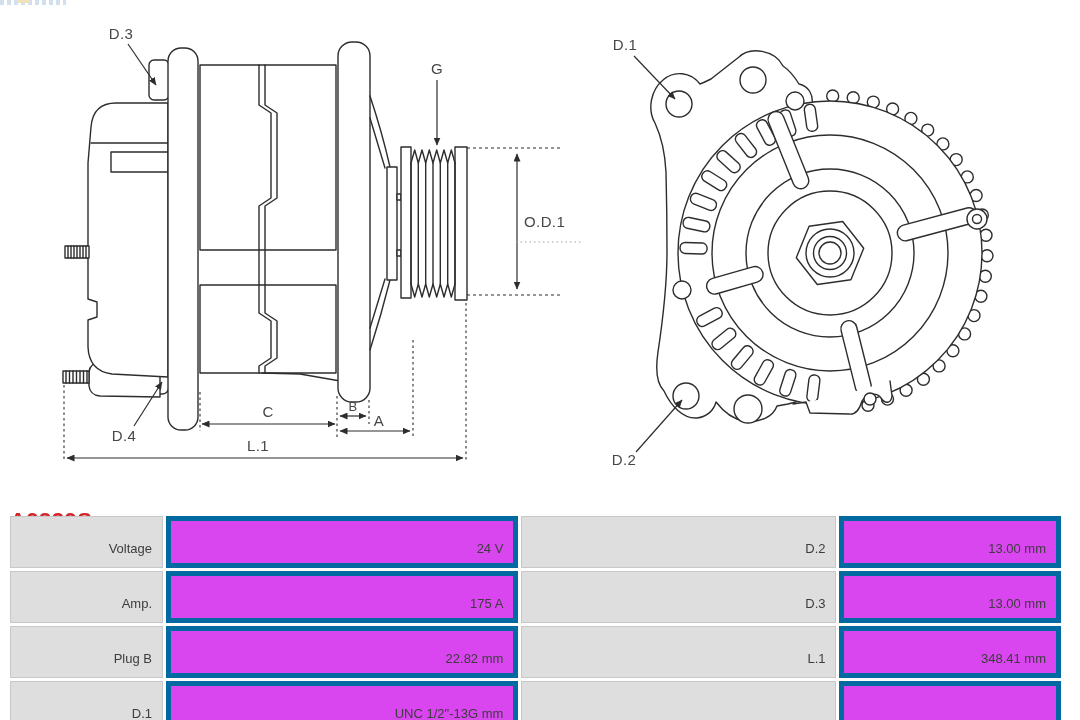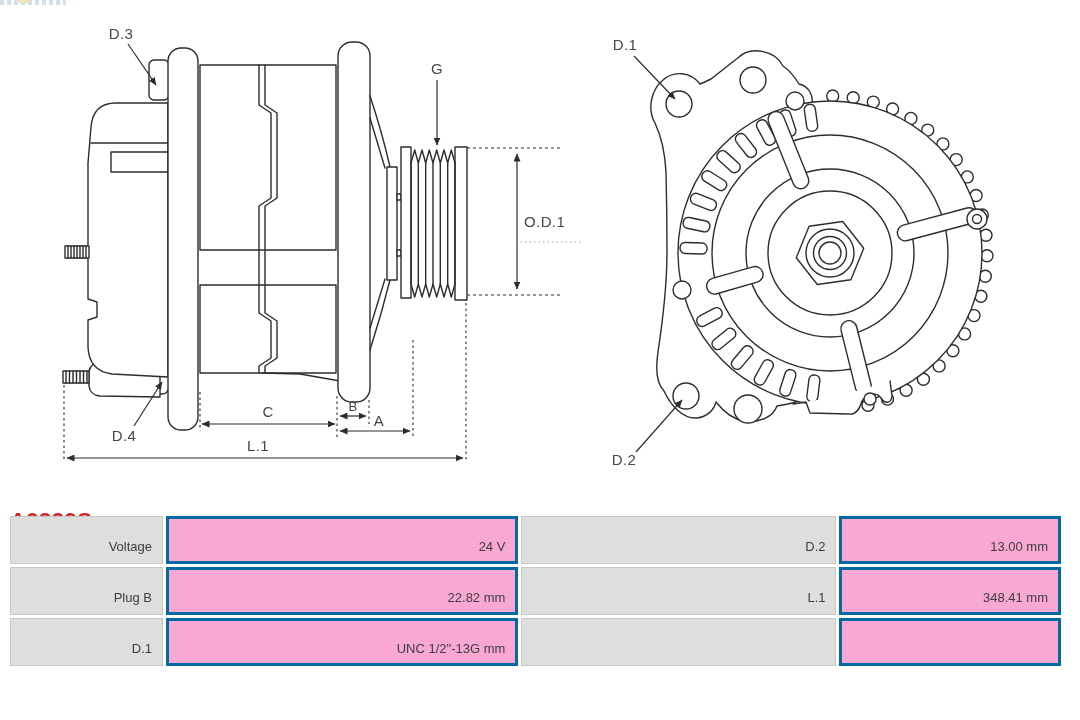--- a/index.html
+++ b/index.html
@@ -26,21 +26,21 @@
   
   #part-number{position:absolute;left:10px;top:508px;font-size:22px;font-weight:700;
     color:#d2262c;letter-spacing:.5px;}
 
   
   #spec-table{position:absolute;left:7px;top:513px;border-collapse:separate;border-spacing:3px;
     table-layout:fixed;width:1057px;}
   #spec-table td{height:30px;font-size:13px;color:#3d3d3d;text-align:right;
     padding:12px 10px 0 0;vertical-align:middle;overflow:hidden;white-space:nowrap;}
   #spec-table td.lbl{background:#dedede;border:1px solid #c8c8c8;}
-  #spec-table td.val{background:#f9a8d4;border:3px solid #0369a1;}
+  #spec-table td.val{background:#d946ef;border:5px solid #0369a1;}
 </style>
 </head>
 <body>
 
 <div id="corner-artifact">
     <div class="chip"></div>
   </div>
 
 <svg id="tech-svg" width="1080" height="485" viewBox="0 0 1080 485" xmlns="http://www.w3.org/2000/svg">
   <defs>
@@ -268,20 +268,26 @@
       <col style="width:220px">
     </colgroup>
   <tbody>
     <tr>
       <td class="lbl">Voltage</td>
       <td class="val">24 V</td>
       <td class="lbl">D.2</td>
       <td class="val">13.00 mm</td>
     </tr>
     <tr>
+      <td class="lbl">Amp.</td>
+      <td class="val">175 A</td>
+      <td class="lbl">D.3</td>
+      <td class="val">13.00 mm</td>
+    </tr>
+    <tr>
       <td class="lbl">Plug B</td>
       <td class="val">22.82 mm</td>
       <td class="lbl">L.1</td>
       <td class="val">348.41 mm</td>
     </tr>
     <tr>
       <td class="lbl">D.1</td>
       <td class="val">UNC 1/2"-13G mm</td>
       <td class="lbl"></td>
       <td class="val"></td>

